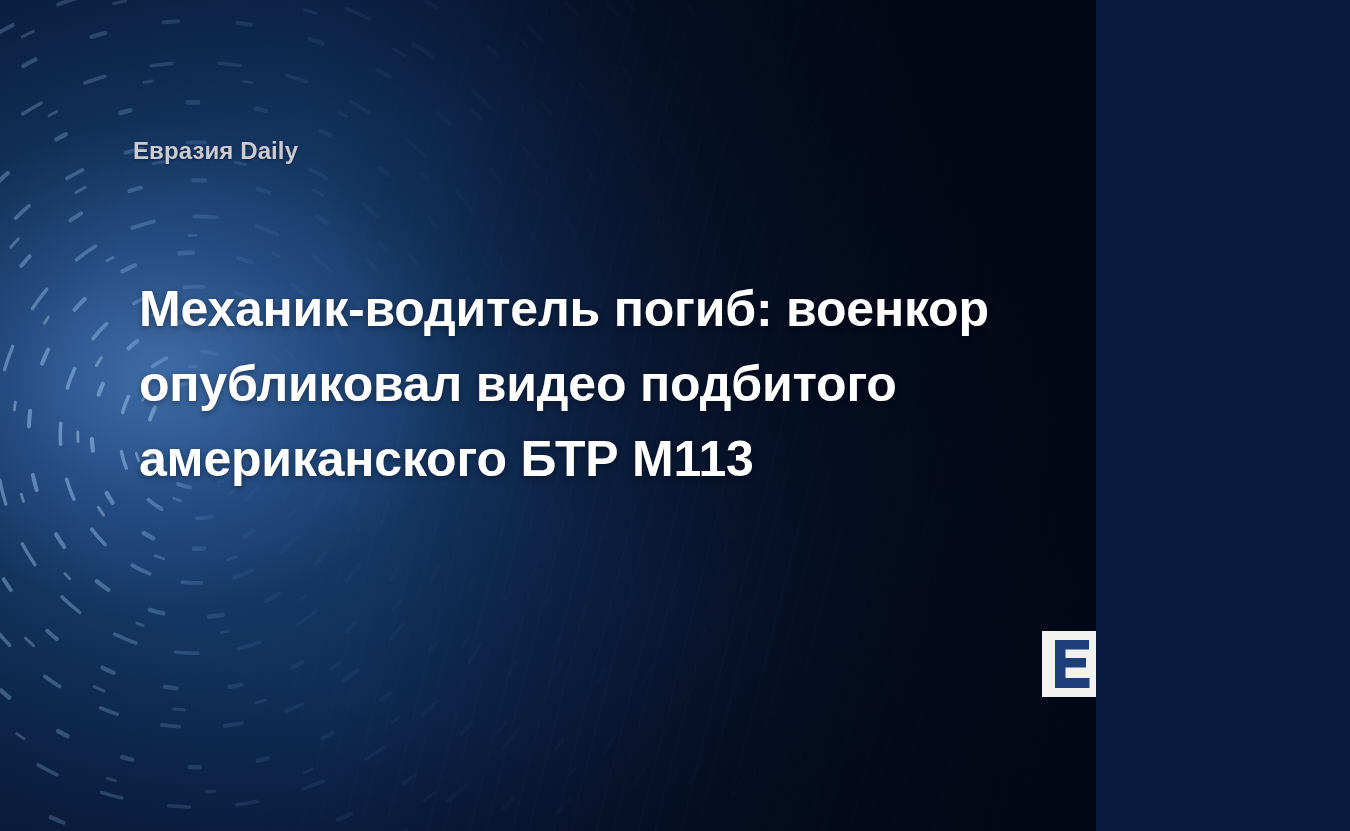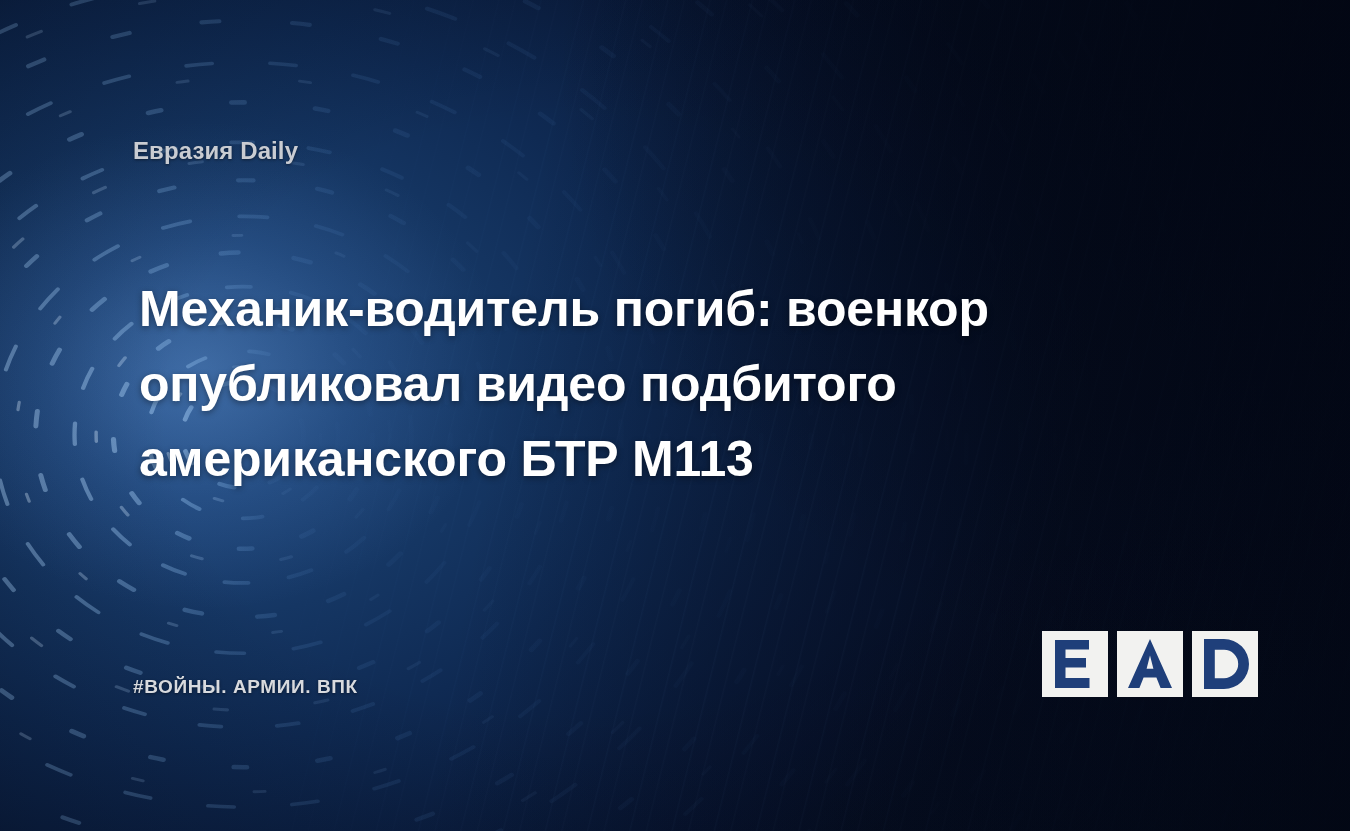--- a/index.html
+++ b/index.html
@@ -6,21 +6,21 @@
     margin: 0;
     padding: 0;
     background: #0a1a3c;
   }
   body {
     font-family: "Liberation Sans", sans-serif;
   }
 
   .card {
     position: relative;
-    width: 1350px;
+    width: 1096px;
     height: 831px;
     overflow: hidden;
     background: #4c1d95;
   }
 
   
   .bg-base {
     position: absolute;
     inset: 0;
     background:
@@ -242,21 +242,20 @@
   <div class="bg-darkright"></div>
   <div class="bg-corner-dark"></div>
   <div class="vignette"></div>
 
   <div class="content">
 
     <div class="brand">Евразия Daily</div>
 
     <h1 class="headline">Механик-водитель погиб: военкор опубликовал видео подбитого американского БТР M113</h1>
 
-    <div class="rubric">#ВОЙНЫ. АРМИИ. ВПК</div>
 
     <div class="logo">
 
       <div class="logo-tile">
         <svg viewBox="0 0 66 66" aria-hidden="true">
           <path fill="#1f3f7a" d="M13 9 h34 v9.5 H23.5 v8.6 H44 v9.3 H23.5 v10.6 H47.5 V57 H13 Z"></path>
         </svg>
       </div>
 
       <div class="logo-tile">

